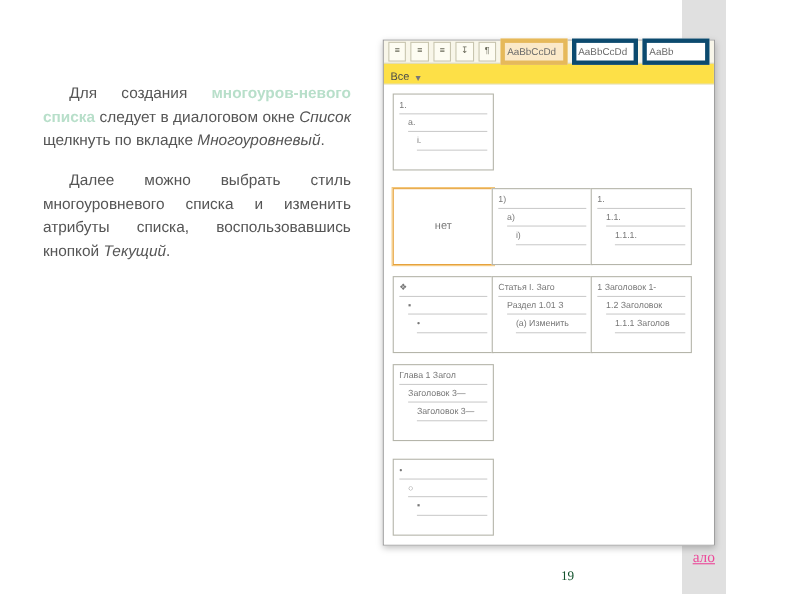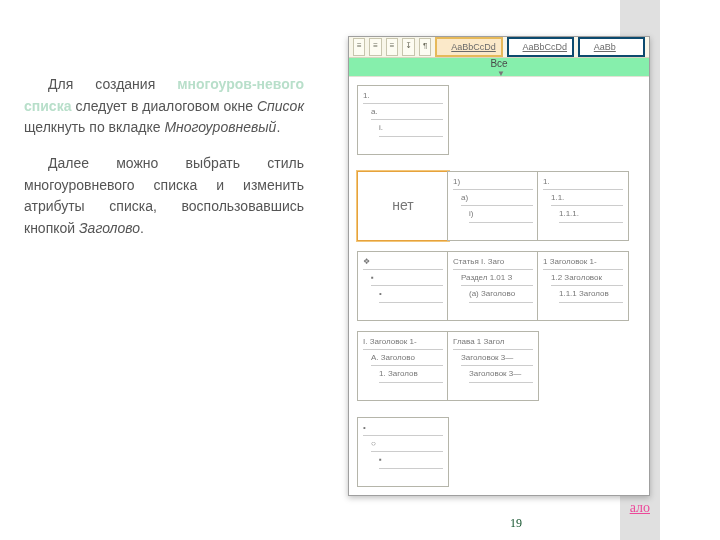--- a/index.html
+++ b/index.html
@@ -14,21 +14,21 @@
   .gray-column{
     position:absolute;
     right:60px;
     top:0;
     width:40px;
     height:540px;
     background:#e0e0e0;
   }
   .left-text{
     position:absolute;
-    left:24px;
+    left:39px;
     top:60px;
     width:280px;
     font-size:14px;
     line-height:1.55;
     color:#555;
     text-align:justify;
   }
   .left-text .indent{text-indent:24px;}
   .hl{color:#b8dfca;font-weight:bold;}
   .it{font-style:italic;}
@@ -69,27 +69,27 @@
     display:flex;
     align-items:center;
     gap:4px;
     padding:0 4px;
   }
   .rib-btn{
     width:16px;height:16px;border:1px solid #c8c5ae;background:#fdfcf2;
     font-size:8px;line-height:14px;text-align:center;color:#6a6a5a;
   }
   .rib-style{
-    width:54px;height:16px;border:2px solid #0c4a6e;background:#fff;
-    font-size:9px;line-height:16px;padding:0 14px;color:#6a6a6a;overflow:hidden;text-decoration:underline;
+    width:54px;height:16px;border:4px solid #0c4a6e;background:#fff;
+    font-size:9px;line-height:16px;padding:0 2px;color:#6a6a6a;overflow:hidden;
   }
   .rib-style.sel{background:#fbe9c9;border-color:#e6b95a;}
   .dropdown-row{
-    height:18px;background:#86efac;border-bottom:1px solid #e2e2d4;
-    display:flex;align-items:center;font-size:10px;color:#4a4a4a;padding:0 6px;flex-direction:column;
+    height:18px;background:#fde047;border-bottom:1px solid #e2e2d4;
+    display:flex;align-items:flex-end;font-size:10px;color:#4a4a4a;padding:0 6px;
   }
   .arrow-dn{margin-left:4px;font-size:8px;color:#777;}
   .section-hdr{
     background:linear-gradient(#f2f2ea,#e5e5da);
     font-size:10px;font-weight:bold;color:#4a4a4a;
     padding:3px 6px;border-bottom:1px solid #d2d2c6;border-top:1px solid #d2d2c6;
   }
   .grid{
     display:grid;
     grid-template-columns:repeat(3,80px);
@@ -102,35 +102,35 @@
     font-size:8px;color:#777;padding:4px 5px;line-height:1.4;
     position:relative;
   }
   .thumb.sel{border:1px solid #e6a23c;outline:1px solid #f3c679;}
   .thumb .l1,.thumb .l2,.thumb .l3{
     display:block;border-bottom:1px solid #ccc;white-space:nowrap;overflow:hidden;padding-bottom:2px;margin-bottom:2px;
   }
   .thumb .l2{margin-left:8px;}
   .thumb .l3{margin-left:16px;}
   .thumb.center-word{
-    display:flex;align-items:center;justify-content:center;font-size:14px;color:#777;
+    display:flex;align-items:center;justify-content:center;font-size:10px;color:#777;
   }
   .grid.small{grid-template-columns:80px;padding:8px;}
 </style>
 </head>
 <body>
 
 <div class="gray-column"></div>
 
 <div class="left-text">
   <p class="indent">
     <span>Для создания </span><span class="hl">многоуров-невого списка</span><span> следует в диалоговом окне </span><span class="it">Список</span><span> щелкнуть по вкладке </span><span class="it">Многоуровневый</span><span>.</span>
   </p>
   <p class="indent">
-    <span>Далее можно выбрать стиль многоуровневого  списка и  изменить  атрибуты  списка, воспользовавшись кнопкой </span><span class="it">Заголово</span><span>.</span>
+    <span>Далее можно выбрать стиль многоуровневого  списка и  изменить  атрибуты  списка, воспользовавшись кнопкой </span><span class="it">Текущий</span><span>.</span>
   </p>
 </div>
 
 <div class="panel">
   <div class="ribbon-strip">
     <span class="rib-btn">≡</span>
     <span class="rib-btn">≡</span>
     <span class="rib-btn">≡</span>
     <span class="rib-btn">↧</span>
     <span class="rib-btn">¶</span>
@@ -166,33 +166,28 @@
       <span class="l3">1.1.1.</span>
     </div>
     <div class="thumb">
       <span class="l1">❖</span>
       <span class="l2">▪</span>
       <span class="l3">•</span>
     </div>
     <div class="thumb">
       <span class="l1">Статья I. Заго</span>
       <span class="l2">Раздел 1.01 З</span>
-      <span class="l3">(a) Заголово</span>
+      <span class="l3">(a) Изменить</span>
     </div>
     <div class="thumb">
       <span class="l1">1 Заголовок 1-</span>
       <span class="l2">1.2 Заголовок</span>
       <span class="l3">1.1.1 Заголов</span>
     </div>
     <div class="thumb">
-      <span class="l1">I. Заголовок 1-</span>
-      <span class="l2">A. Заголово</span>
-      <span class="l3">1. Заголов</span>
-    </div>
-    <div class="thumb">
       <span class="l1">Глава 1 Загол</span>
       <span class="l2">Заголовок 3—</span>
       <span class="l3">Заголовок 3—</span>
     </div>
   </div>
 
   <div class="grid small">
     <div class="thumb">
       <span class="l1">•</span>
       <span class="l2">○</span>

